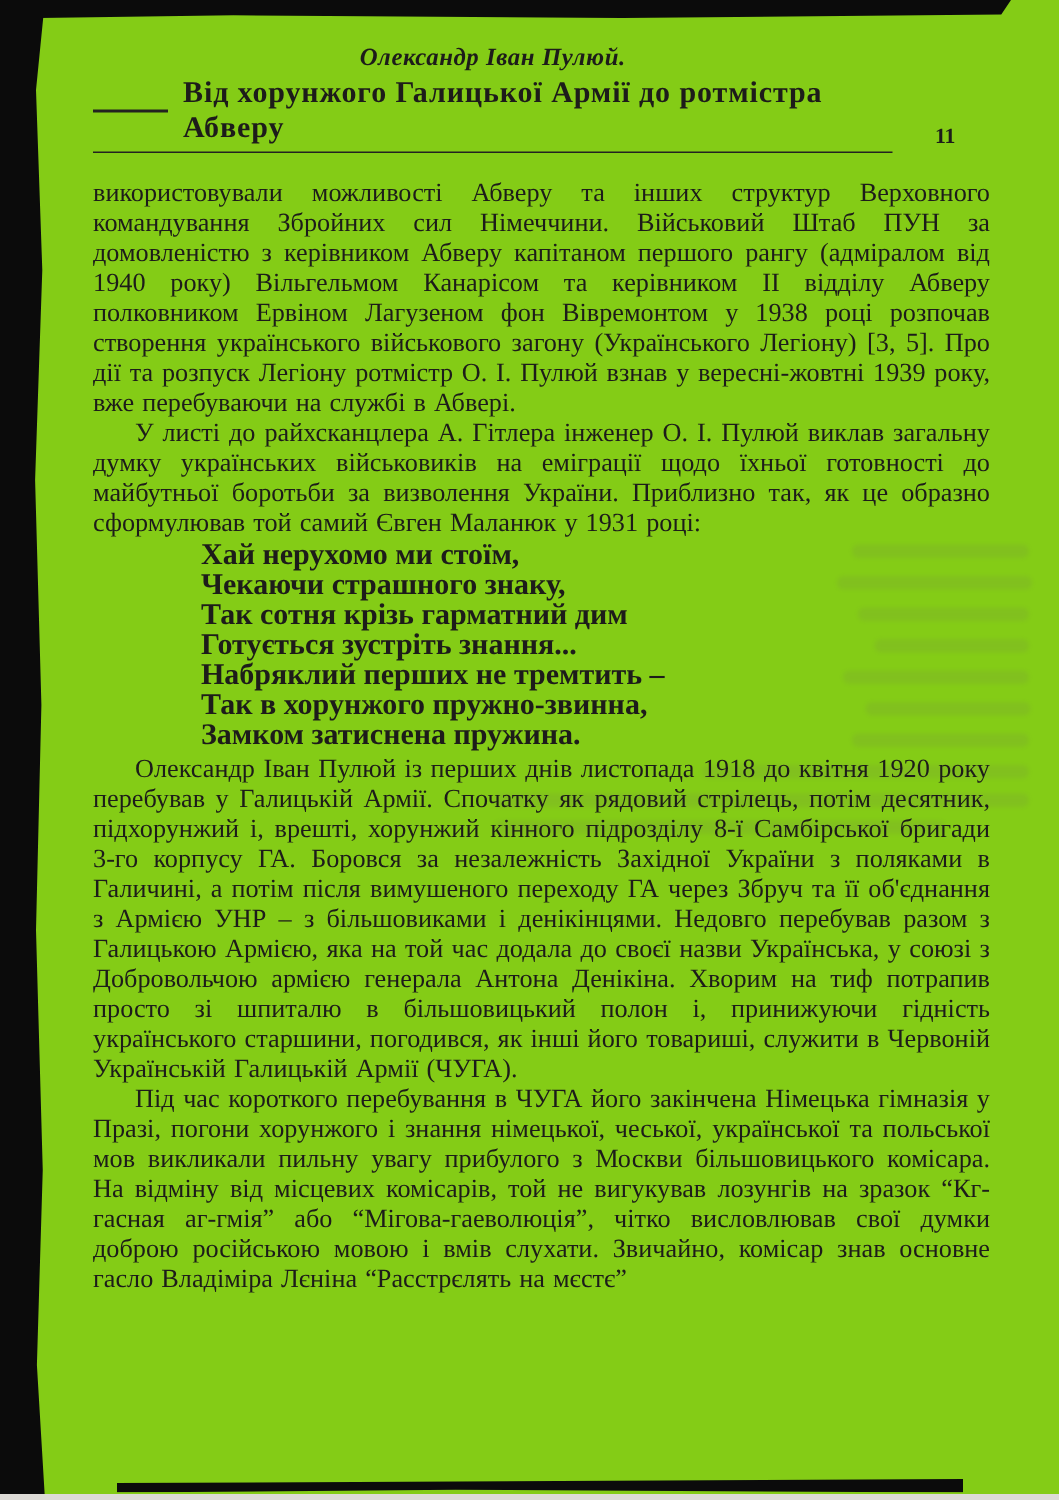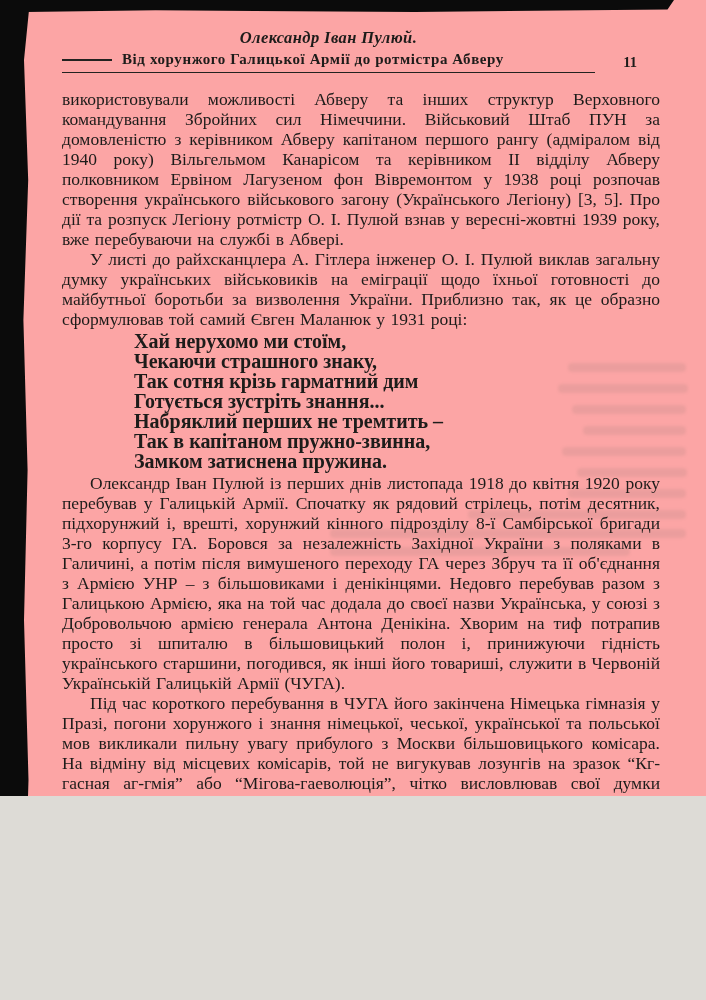--- a/index.html
+++ b/index.html
@@ -3,22 +3,22 @@
 <meta charset="utf-8">
 <style>
   html, body { margin: 0; padding: 0; }
   body {
     width: 706px; height: 1000px;
     font-family: "Liberation Serif", serif;
     background: #dddbd6;
   }
   .scan-root {
     position: relative;
-    width: 706px; height: 796px;
-    background: #fca5a5;
+    width: 706px; height: 996px;
+    background: #84cc16;
     overflow: hidden;
   }
   
   .edge { position: absolute; background: #0b0b0b; }
   .edge-left {
     left: 0; top: 0; width: 30px; height: 1000px;
     clip-path: polygon(0 0, 100% 0, 80% 6%, 94% 18%, 78% 32%, 92% 47%, 80% 62%, 95% 78%, 82% 91%, 100% 100%, 0 100%);
   }
   .edge-top { left: 26px; top: 0; width: 648px; height: 12px;
     clip-path: polygon(0 0, 100% 0, 99% 80%, 60% 100%, 20% 85%, 0 100%); }
@@ -39,21 +39,21 @@
     font-size: 16.5px; letter-spacing: 0.4px;
     margin-bottom: 3px;
   }
   .chapter-row {
     display: flex; align-items: center;
     border-bottom: 1.6px solid #232220;
     padding-bottom: 4px;
   }
   .lead-rule { flex: 0 0 50px; height: 0; border-top: 2.6px solid #232220; margin-right: 10px; }
   .chapter-title {
-    font-weight: bold; font-size: 15px; letter-spacing: 0.6px;
+    font-weight: bold; font-size: 20px; letter-spacing: 0.6px;
   }
   .page-number {
     position: absolute; right: -42px; bottom: 2px;
     font-weight: bold; font-size: 14.5px;
   }
 
   .para {
     margin: 0; font-size: 17.5px; line-height: 20px;
     text-align: justify; text-indent: 28px;
     word-spacing: 1px;
@@ -120,21 +120,21 @@
     <p class="para no-indent">використовували можливості Абверу та інших структур Верховного командування Збройних сил Німеччини. Військовий Штаб ПУН за домовленістю з керівником Абверу капітаном першого рангу (адміралом від 1940 року) Вільгельмом Канарісом та керівником II відділу Абверу полковником Ервіном Лагузеном фон Вівремонтом у 1938 році розпочав створення українського військового загону (Українського Легіону) [3, 5]. Про дії та розпуск Легіону ротмістр О. І. Пулюй взнав у вересні-жовтні 1939 року, вже перебуваючи на службі в Абвері.</p>
 
     <p class="para">У листі до райхсканцлера А. Гітлера інженер О. І. Пулюй виклав загальну думку українських військовиків на еміграції щодо їхньої готовності до майбутньої боротьби за визволення України. Приблизно так, як це образно сформулював той самий Євген Маланюк у 1931 році:</p>
 
     <div class="poem">
       <div class="poem-line">Хай нерухомо ми стоїм,</div>
       <div class="poem-line">Чекаючи страшного знаку,</div>
       <div class="poem-line">Так сотня крізь гарматний дим</div>
       <div class="poem-line">Готується зустріть знання...</div>
       <div class="poem-line">Набряклий перших не тремтить –</div>
-      <div class="poem-line">Так в капітаном пружно-звинна,</div>
+      <div class="poem-line">Так в хорунжого пружно-звинна,</div>
       <div class="poem-line">Замком затиснена пружина.</div>
     </div>
 
     <p class="para">Олександр Іван Пулюй із перших днів листопада 1918 до квітня 1920 року перебував у Галицькій Армії. Спочатку як рядовий стрілець, потім десятник, підхорунжий і, врешті, хорунжий кінного підрозділу 8-ї Самбірської бригади 3-го корпусу ГА. Боровся за незалежність Західної України з поляками в Галичині, а потім після вимушеного переходу ГА через Збруч та її об'єднання з Армією УНР – з більшовиками і денікінцями. Недовго перебував разом з Галицькою Армією, яка на той час додала до своєї назви Українська, у союзі з Добровольчою армією генерала Антона Денікіна. Хворим на тиф потрапив просто зі шпиталю в більшовицький полон і, принижуючи гідність українського старшини, погодився, як інші його товариші, служити в Червоній Українській Галицькій Армії (ЧУГА).</p>
 
     <p class="para">Під час короткого перебування в ЧУГА його закінчена Німецька гімназія у Празі, погони хорунжого і знання німецької, чеської, української та польської мов викликали пильну увагу прибулого з Москви більшовицького комісара. На відміну від місцевих комісарів, той не вигукував лозунгів на зразок “Кг-гасная аг-гмія” або “Мігова-гаеволюція”, чітко висловлював свої думки доброю російською мовою і вмів слухати. Звичайно, комісар знав основне гасло Владіміра Лєніна “Расстрєлять на мєстє”</p>
 
   </div>
 </div>
 

